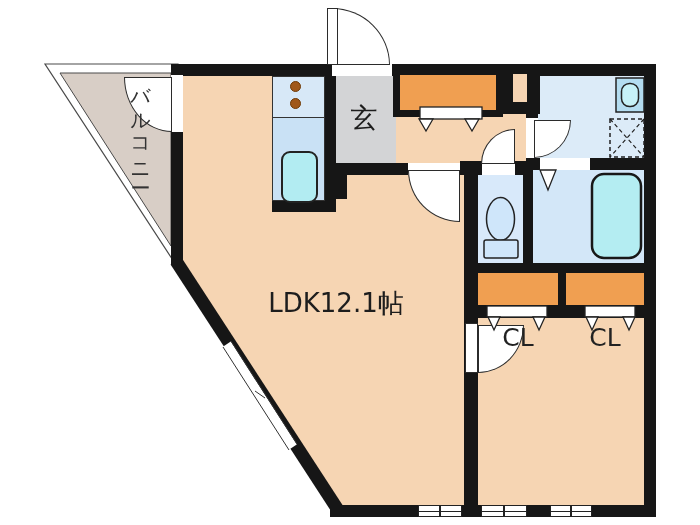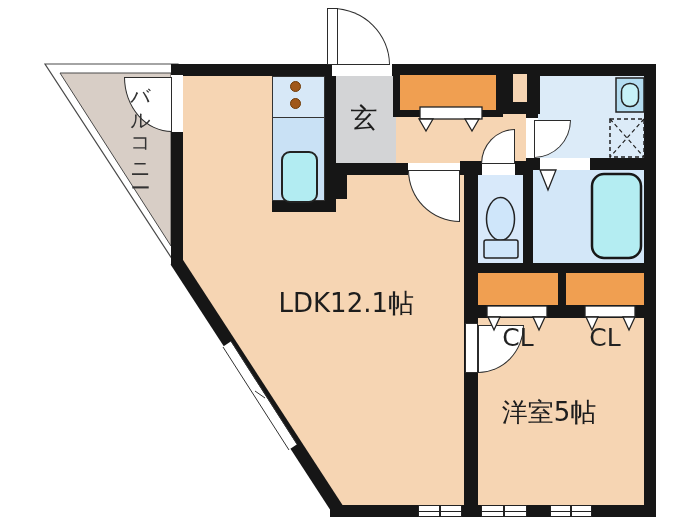--- a/index.html
+++ b/index.html
@@ -15,21 +15,21 @@
   .fan.tr{border-top-right-radius:100% 100%;}
   .fan.br{border-bottom-right-radius:100% 100%;}
   .fan.tl{border-top-left-radius:100% 100%;}
   .leaf{position:absolute;background:#fff;border:1.5px solid #2b2b2b;z-index:3;box-sizing:border-box;}
   .fixture{position:absolute;box-sizing:border-box;z-index:4;}
   .window{position:absolute;background:#fff;border:1px solid #222;box-sizing:border-box;z-index:4;}
   .window .mid{position:absolute;left:0;top:50%;width:100%;height:1px;background:#222;}
   .window .tick{position:absolute;left:48%;top:0;width:1.5px;height:100%;background:#222;}
   .top-svg{z-index:5;}
   .label{position:absolute;z-index:6;color:#1d1d1d;text-align:center;line-height:1.05;}
-  .lbl-ldk{left:258px;top:290px;width:156px;font-size:26px;text-align:right;}
+  .lbl-ldk{left:258px;top:290px;width:156px;font-size:26px;}
   .lbl-west{left:486px;top:399px;width:126px;font-size:26px;}
   .lbl-gen{left:347px;top:104px;width:34px;font-size:27px;}
   .lbl-cl{font-size:25px;color:#222;margin-top:48px;}
   .lbl-cl1{left:478px;top:277px;width:80px;}
   .lbl-cl2{left:566px;top:277px;width:78px;}
   .lbl-balc{left:130px;top:74px;height:150px;font-size:20px;color:#333;
             writing-mode:vertical-rl;letter-spacing:3px;text-align:left;}
 </style>
 </head>
 <body>
@@ -131,19 +131,18 @@
     <rect x="487" y="306" width="60" height="11" fill="#fff" stroke="#222" stroke-width="1.3"></rect>
     <rect x="585" y="306" width="50" height="11" fill="#fff" stroke="#222" stroke-width="1.3"></rect>
     <polygon points="488,317 500,317 494,330" fill="#fff" stroke="#222" stroke-width="1.3"></polygon>
     <polygon points="533,317 545,317 539,330" fill="#fff" stroke="#222" stroke-width="1.3"></polygon>
     <polygon points="586,317 598,317 592,330" fill="#fff" stroke="#222" stroke-width="1.3"></polygon>
     <polygon points="623,317 635,317 629,330" fill="#fff" stroke="#222" stroke-width="1.3"></polygon>
     <polygon points="540,170 556,170 548,190" fill="#fff" stroke="#222" stroke-width="1.3"></polygon>
   </svg>
 
   <div class="label lbl-ldk">LDK12.1帖</div>
-  <div class="label lbl-west">洋室5帖</div>
   <div class="label lbl-gen">玄</div>
   <div class="label lbl-cl lbl-cl1">CL</div>
   <div class="label lbl-cl lbl-cl2">CL</div>
   <div class="label lbl-balc">バルコニー</div>
 
 </div>
 
 </body></html>

